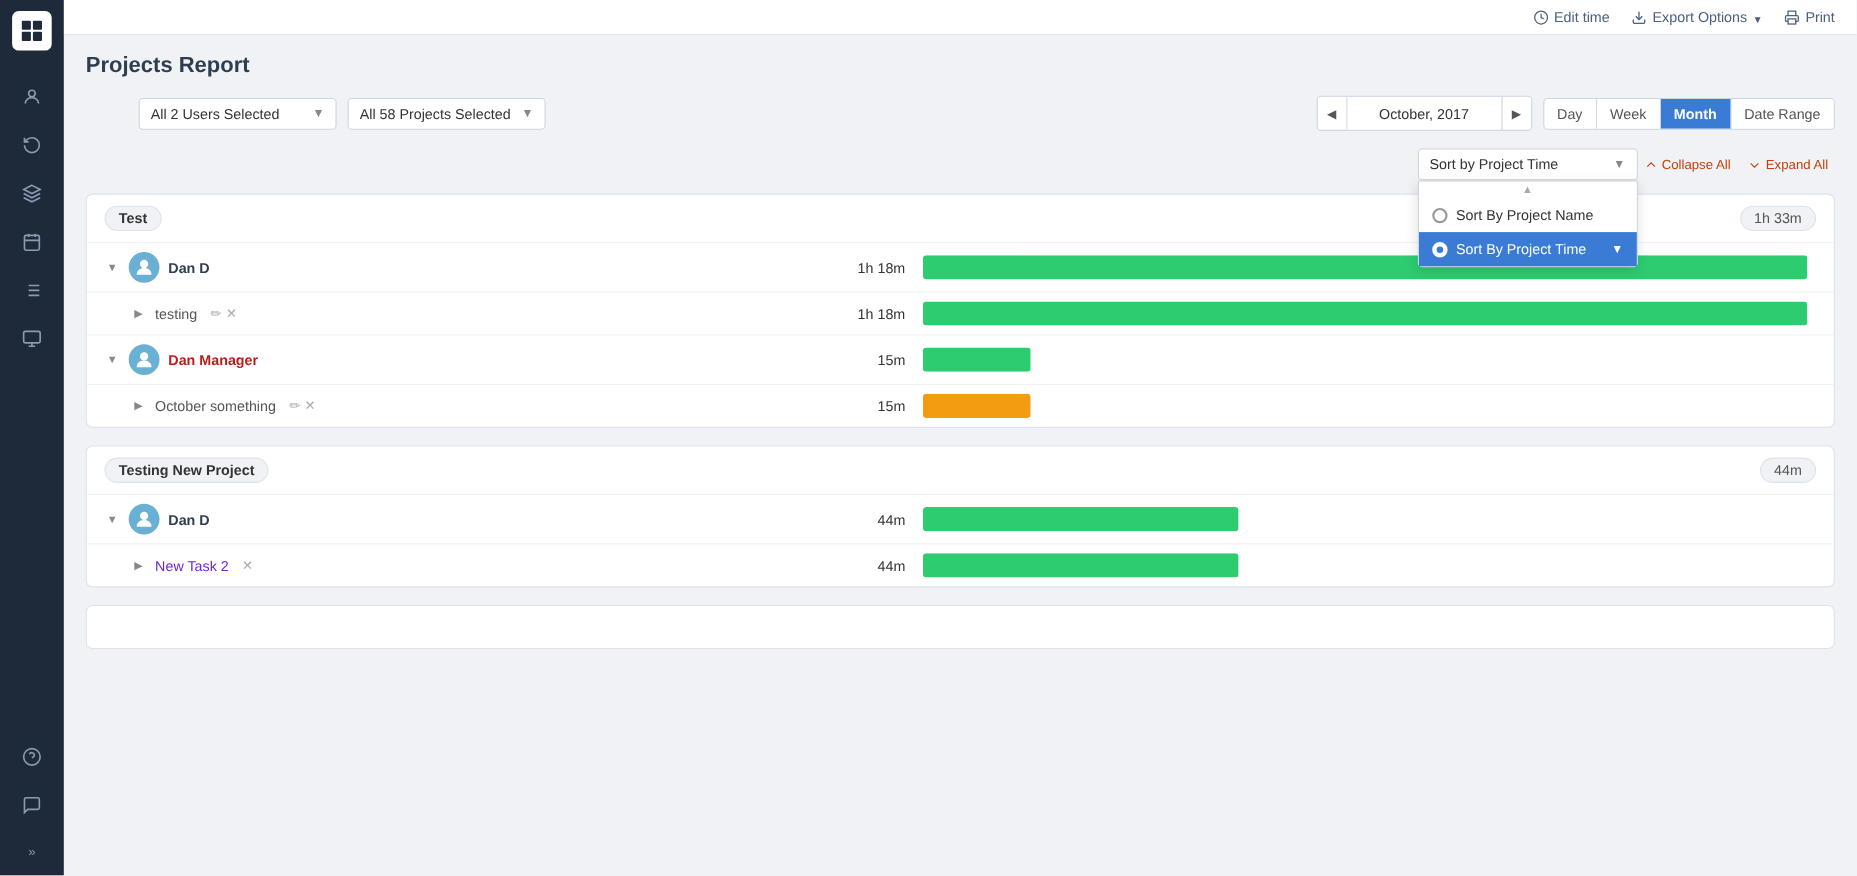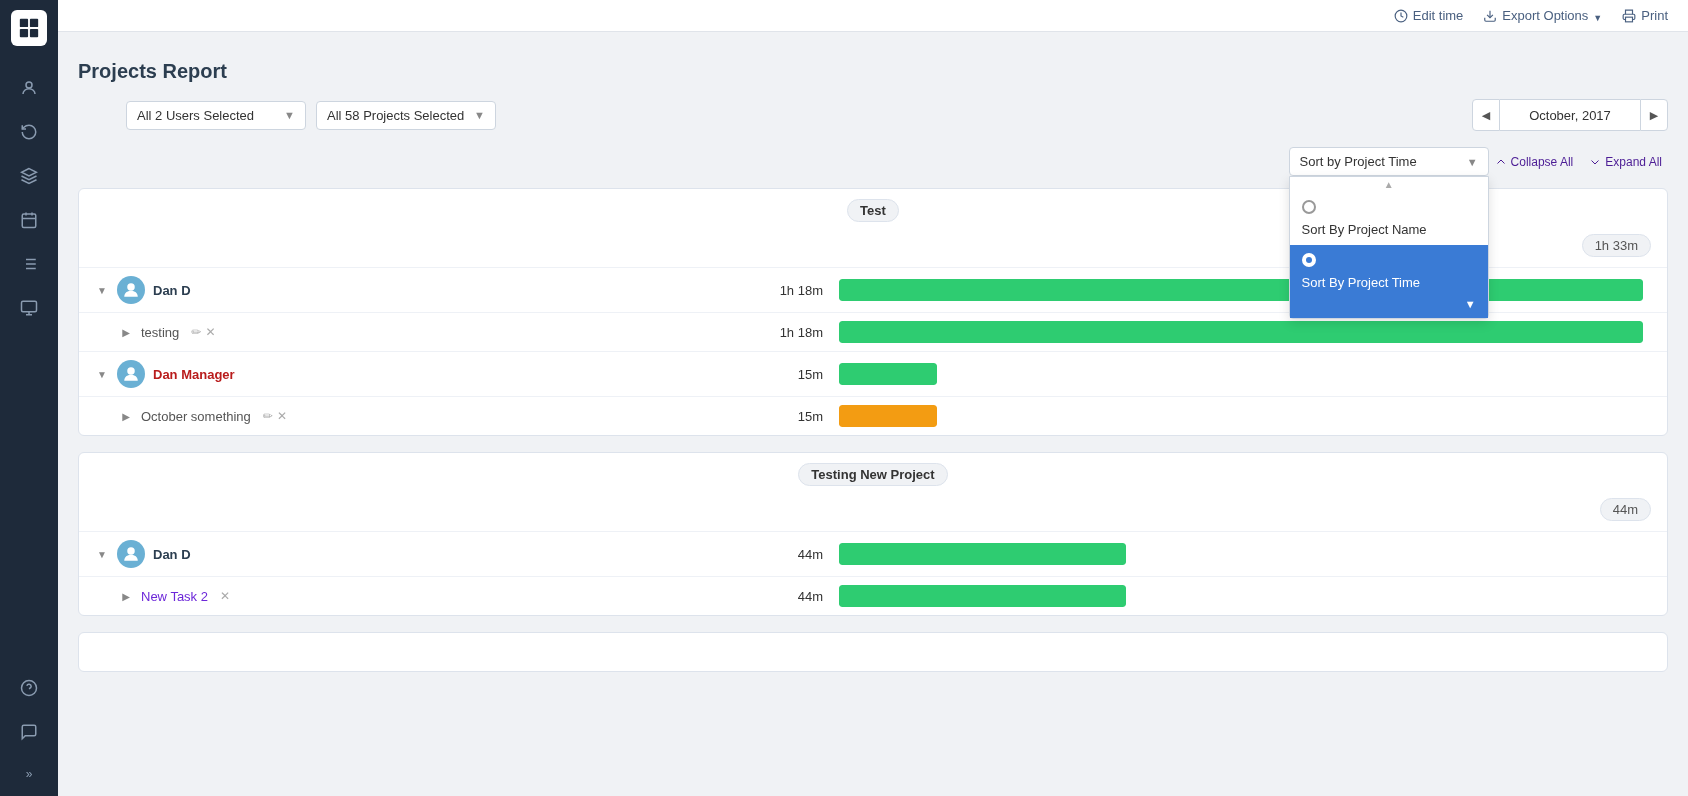--- a/index.html
+++ b/index.html
@@ -60,21 +60,21 @@
       color: #4a6080;
     }
     .topbar-item {
       display: flex; align-items: flex-end; gap: 5px; cursor: pointer;
     }
     .topbar-item svg { width: 14px; height: 14px; }
 
     
     .content {
       flex: 1;
-      padding: 28px 20px;
+      padding: 16px 20px;
       overflow-y: auto;
     }
 
     .page-title {
       font-size: 20px;
       font-weight: 600;
       color: #2c3e50;
       margin-bottom: 16px;
     }
 
@@ -184,26 +184,25 @@
       top: 100%;
       left: 0;
       right: 0;
       background: #fff;
       border: 1px solid #cdd5df;
       border-radius: 0 0 4px 4px;
       z-index: 100;
       box-shadow: 0 4px 12px rgba(0,0,0,0.12);
     }
     .dropdown-menu-item {
-      display: flex; gap: 8px;
+      display: flex; align-items: center; gap: 8px;
       padding: 8px 12px;
       cursor: pointer;
       font-size: 13px;
       color: #333;
-      flex-direction: column;
     }
     .dropdown-menu-item.selected {
       background: #3a7bd5;
       color: #fff;
     }
     .radio-circle {
       width: 14px; height: 14px;
       border-radius: 50%;
       border: 2px solid #aaa;
       display: flex; align-items: center; justify-content: center;
@@ -219,42 +218,41 @@
       border-radius: 50%;
       background: #3a7bd5;
     }
     .radio-circle.unfilled { border-color: #999; }
 
     .collapse-expand-btns {
       display: flex; gap: 4px; align-items: center;
     }
     .ctrl-btn {
       display: flex; align-items: center; gap: 4px;
-      color: #4c1d95;
+      color: #c2410c;
       font-size: 12px;
       cursor: pointer;
       padding: 4px 6px;
     }
 
     
     .project-card {
       background: #fff;
       border: 1px solid #dde3ec;
       border-radius: 6px;
       margin-bottom: 16px;
       overflow: visible;
     }
 
     .project-header {
       display: flex;
       align-items: center;
       padding: 10px 16px;
       border-bottom: 1px solid #eef1f6;
       gap: 12px;
-      flex-direction: column;
     }
     .project-name-badge {
       background: #f0f2f5;
       border: 1px solid #dde3ec;
       border-radius: 12px;
       padding: 3px 12px;
       font-size: 13px;
       font-weight: 600;
       color: #333;
     }
@@ -427,20 +425,26 @@
         <span>All 58 Projects Selected</span>
         <span class="arrow">▼</span>
       </div>
 
       <div class="date-nav" style="margin-left:auto;">
         <button class="date-nav-btn">◀</button>
         <div class="date-display">October, 2017</div>
         <button class="date-nav-btn">▶</button>
       </div>
 
+      <div class="view-tabs">
+        <div class="view-tab">Day</div>
+        <div class="view-tab">Week</div>
+        <div class="view-tab active">Month</div>
+        <div class="view-tab">Date Range</div>
+      </div>
     </div>
 
     <div class="sort-row">
       <div class="sort-dropdown-wrapper">
         <div class="sort-dropdown">
           <span>Sort by Project Time</span>
           <span class="arrow">▼</span>
         </div>
 
         <div class="dropdown-menu">

